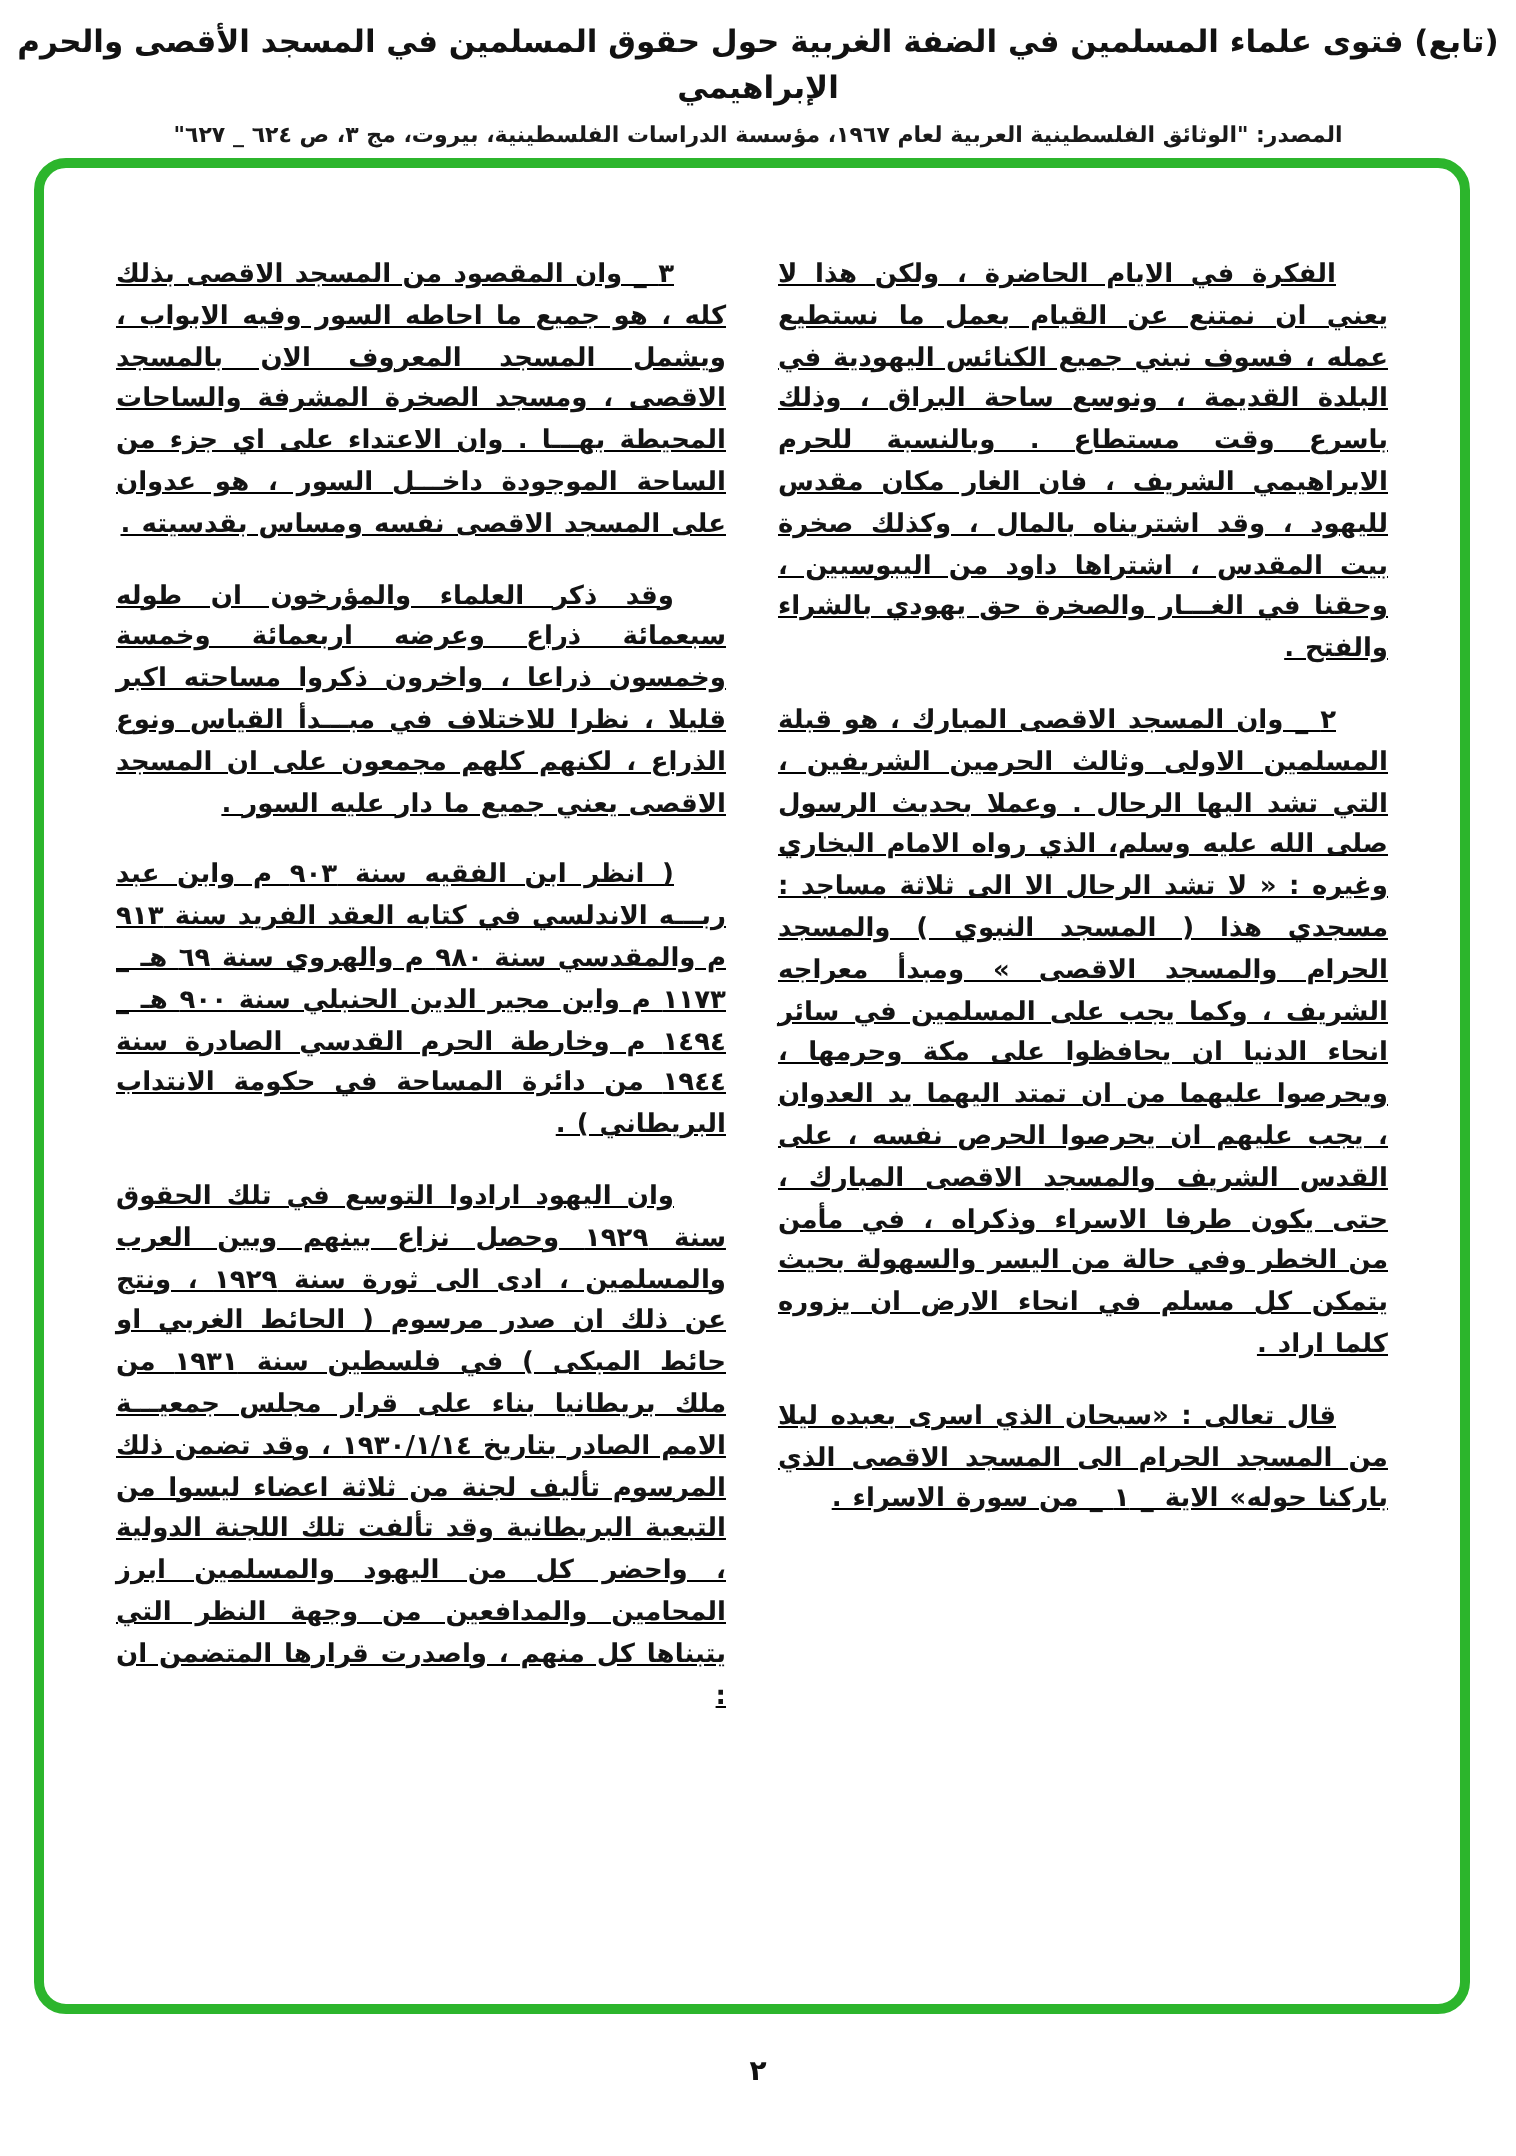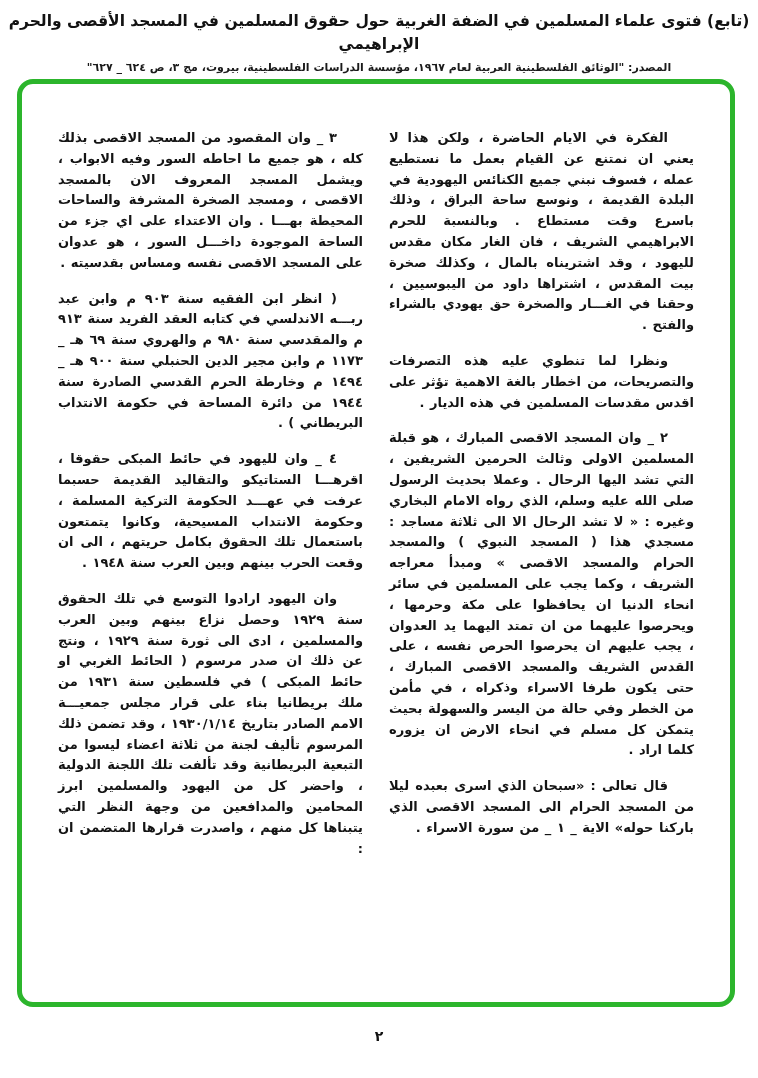--- a/index.html
+++ b/index.html
@@ -51,20 +51,21 @@
     display: flex;
     flex-direction: row; 
     gap: 26px;
     padding: 44px 36px 20px 36px;
     height: 100%;
     box-sizing: border-box;
   }
   .col {
     flex: 1 1 0;
     min-width: 0;
+    text-decoration: underline;
   }
   .col p.para {
     margin: 0 0 15px 0;
     font-size: 13px;
     font-weight: bold;
     line-height: 1.6;
     color: #141414;
     text-align: justify;
     text-indent: 2em;
     direction: rtl;
@@ -88,28 +89,27 @@
 
   <header class="doc-header">
     <div class="doc-title">(تابع) فتوى علماء المسلمين في الضفة الغربية حول حقوق المسلمين في المسجد الأقصى والحرم الإبراهيمي</div>
     <div class="doc-source">المصدر: "الوثائق الفلسطينية العربية لعام ١٩٦٧، مؤسسة الدراسات الفلسطينية، بيروت، مج ٣، ص ٦٢٤ _ ٦٢٧"</div>
   </header>
 
   <div class="fatwa-box">
     <div class="columns">
       <div class="col col-right">
           <p class="para">الفكرة في الايام الحاضرة ، ولكن هذا لا يعني ان نمتنع عن القيام بعمل ما نستطيع عمله ، فسوف نبني جميع الكنائس اليهودية في البلدة القديمة ، ونوسع ساحة البراق ، وذلك باسرع وقت مستطاع . وبالنسبة للحرم الابراهيمي الشريف ، فان الغار مكان مقدس لليهود ، وقد اشتريناه بالمال ، وكذلك صخرة بيت المقدس ، اشتراها داود من اليبوسيين ، وحقنا في الغـــار والصخرة حق يهودي بالشراء والفتح .</p>
-          <p class="para">ونظرا لما تنطوي عليه هذه التصرفات والتصريحات، من اخطار بالغة الاهمية تؤثر على اقدس مقدسات المسلمين في هذه الديار .</p>
           <p class="para">٢ _ وان المسجد الاقصى المبارك ، هو قبلة المسلمين الاولى وثالث الحرمين الشريفين ، التي تشد اليها الرحال . وعملا بحديث الرسول صلى الله عليه وسلم، الذي رواه الامام البخاري وغيره : « لا تشد الرحال الا الى ثلاثة مساجد : مسجدي هذا ( المسجد النبوي ) والمسجد الحرام والمسجد الاقصى » ومبدأ معراجه الشريف ، وكما يجب على المسلمين في سائر انحاء الدنيا ان يحافظوا على مكة وحرمها ، ويحرصوا عليهما من ان تمتد اليهما يد العدوان ، يجب عليهم ان يحرصوا الحرص نفسه ، على القدس الشريف والمسجد الاقصى المبارك ، حتى يكون طرفا الاسراء وذكراه ، في مأمن من الخطر وفي حالة من اليسر والسهولة بحيث يتمكن كل مسلم في انحاء الارض ان يزوره كلما اراد .</p>
           <p class="para">قال تعالى : «سبحان الذي اسرى بعبده ليلا من المسجد الحرام الى المسجد الاقصى الذي باركنا حوله» الاية _ ١ _ من سورة الاسراء .</p>
         </div>
       <div class="col col-left">
           <p class="para">٣ _ وان المقصود من المسجد الاقصى بذلك كله ، هو جميع ما احاطه السور وفيه الابواب ، ويشمل المسجد المعروف الان بالمسجد الاقصى ، ومسجد الصخرة المشرفة والساحات المحيطة بهـــا . وان الاعتداء على اي جزء من الساحة الموجودة داخـــل السور ، هو عدوان على المسجد الاقصى نفسه ومساس بقدسيته .</p>
+          <p class="para">وقد ذكر العلماء والمؤرخون ان طوله سبعمائة ذراع وعرضه اربعمائة وخمسة وخمسون ذراعا ، واخرون ذكروا مساحته اكبر قليلا ، نظرا للاختلاف في مبـــدأ القياس ونوع الذراع ، لكنهم كلهم مجمعون على ان المسجد الاقصى يعني جميع ما دار عليه السور .</p>
           <p class="para">( انظر ابن الفقيه سنة ٩٠٣ م وابن عبد ربـــه الاندلسي في كتابه العقد الفريد سنة ٩١٣ م والمقدسي سنة ٩٨٠ م والهروي سنة ٦٩ هـ _ ١١٧٣ م وابن مجير الدين الحنبلي سنة ٩٠٠ هـ _ ١٤٩٤ م وخارطة الحرم القدسي الصادرة سنة ١٩٤٤ من دائرة المساحة في حكومة الانتداب البريطاني ) .</p>
-          <p class="para">٤ _ وان لليهود في حائط المبكى حقوقا ، اقرهـــا الستاتيكو والتقاليد القديمة حسبما عرفت في عهـــد الحكومة التركية المسلمة ، وحكومة الانتداب المسيحية، وكانوا يتمتعون باستعمال تلك الحقوق بكامل حريتهم ، الى ان وقعت الحرب بينهم وبين العرب سنة ١٩٤٨ .</p>
           <p class="para">وان اليهود ارادوا التوسع في تلك الحقوق سنة ١٩٢٩ وحصل نزاع بينهم وبين العرب والمسلمين ، ادى الى ثورة سنة ١٩٢٩ ، ونتج عن ذلك ان صدر مرسوم ( الحائط الغربي او حائط المبكى ) في فلسطين سنة ١٩٣١ من ملك بريطانيا بناء على قرار مجلس جمعيـــة الامم الصادر بتاريخ ١٩٣٠/١/١٤ ، وقد تضمن ذلك المرسوم تأليف لجنة من ثلاثة اعضاء ليسوا من التبعية البريطانية وقد تألفت تلك اللجنة الدولية ، واحضر كل من اليهود والمسلمين ابرز المحامين والمدافعين من وجهة النظر التي يتبناها كل منهم ، واصدرت قرارها المتضمن ان :</p>
         </div>
     </div>
   </div>
 
   <div class="page-number">٢</div>
 
 </div>
 
 </body></html>

